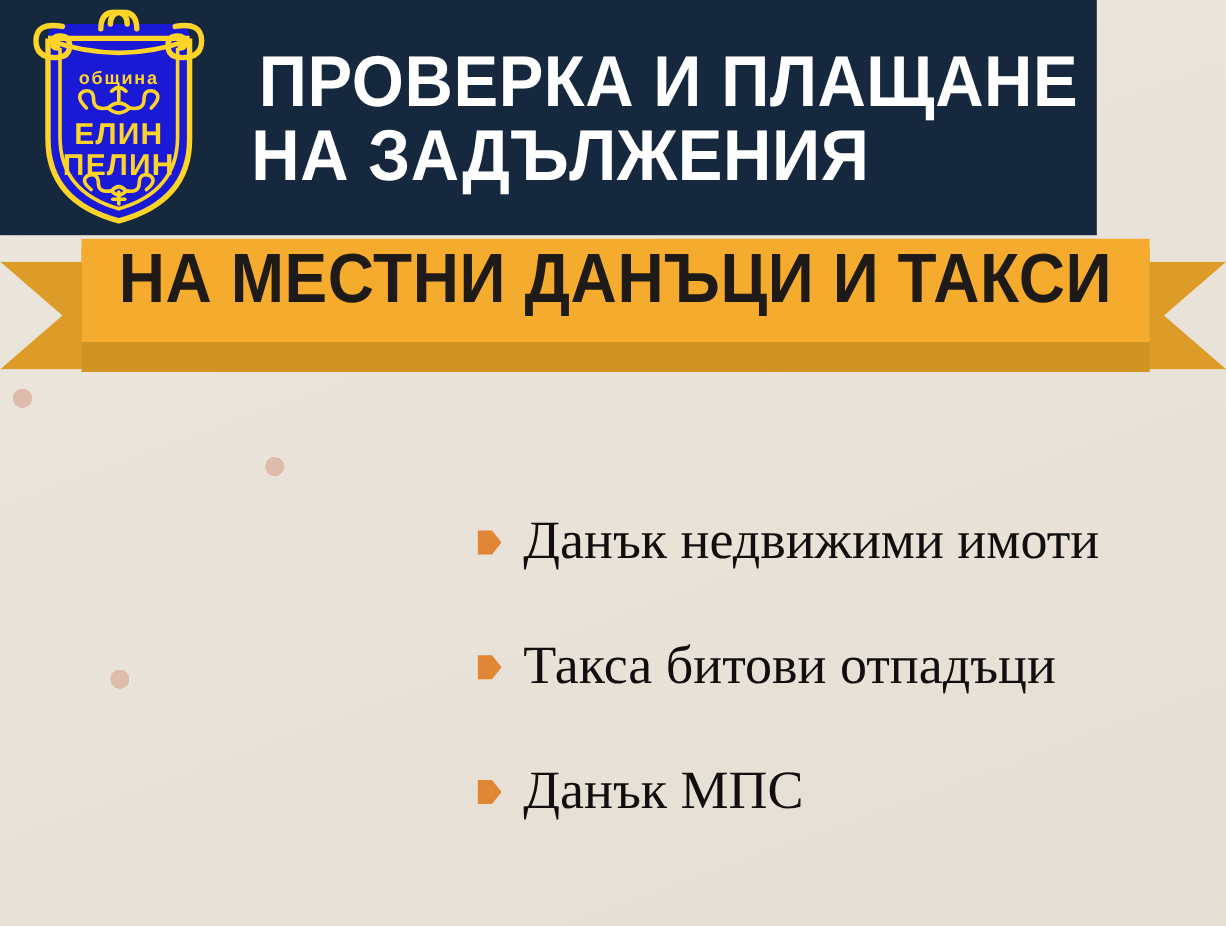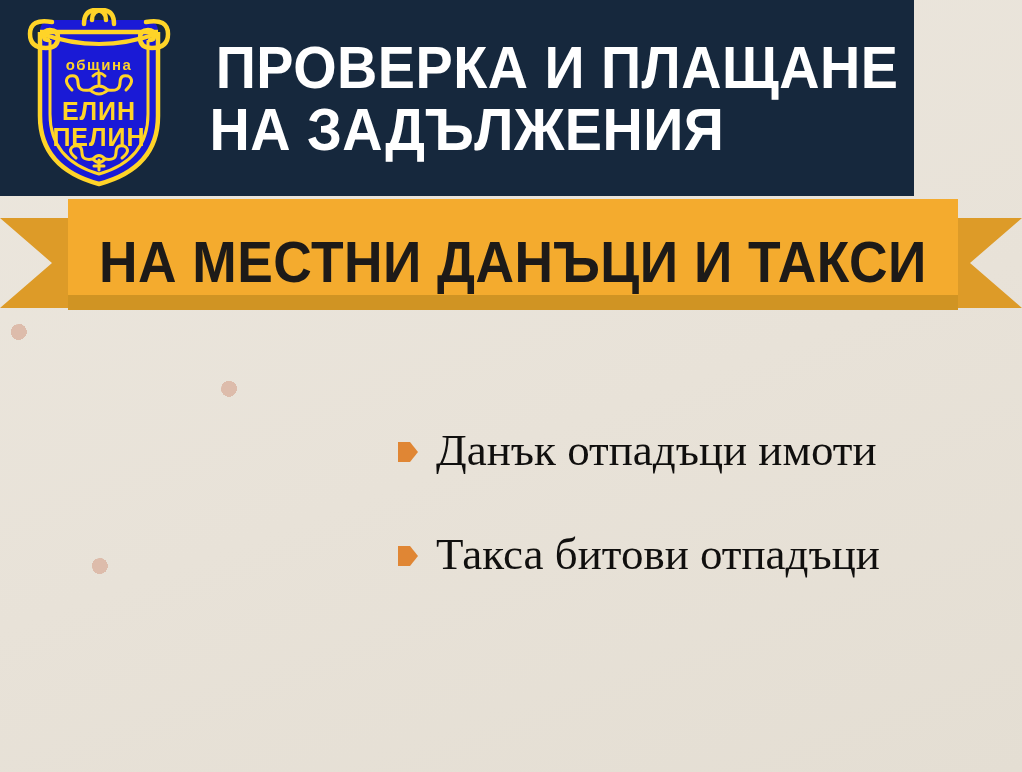--- a/index.html
+++ b/index.html
@@ -56,23 +56,23 @@
   }
   .ribbon-tail.right{
     right:0;
     clip-path:polygon(0 0,108px 0,56px 45px,108px 90px,0 90px);
   }
   .ribbon-shadow{
     position:absolute;left:68px;top:10px;width:890px;height:104px;
     background:#d09423;
   }
   .ribbon-band{
-    position:absolute;left:68px;top:3px;width:890px;height:96px;
+    position:absolute;left:68px;top:3px;width:890px;height:86px;
     background:#f4ab2e;
-    display:flex;align-items:flex-end;justify-content:center;
+    display:flex;align-items:flex-start;justify-content:center;
   }
   .ribbon-text{
     color:#1d1a18;
     font-family:"Liberation Sans", sans-serif;
     font-weight:700;
     font-size:58px;
     letter-spacing:0.5px;
     white-space:nowrap;
     transform:scaleX(0.92);
   }
@@ -360,25 +360,31 @@
       </div>
     </div>
   </div>
 
   <div class="bullets">
 
     <div class="bullet-row">
       <svg class="bullet-marker" viewBox="0 0 20 22" xmlns="http://www.w3.org/2000/svg">
         <path d="M0 1 L12 1 L20 11 L12 21 L0 21 Z" fill="#e08634"></path>
       </svg>
-      <span class="bullet-label">Данък отпадъци имоти</span>
+      <span class="bullet-label">Данък недвижими имоти</span>
     </div>
 
     <div class="bullet-row">
       <svg class="bullet-marker" viewBox="0 0 20 22" xmlns="http://www.w3.org/2000/svg">
         <path d="M0 1 L12 1 L20 11 L12 21 L0 21 Z" fill="#e08634"></path>
       </svg>
       <span class="bullet-label">Такса битови отпадъци</span>
     </div>
 
+    <div class="bullet-row">
+      <svg class="bullet-marker" viewBox="0 0 20 22" xmlns="http://www.w3.org/2000/svg">
+        <path d="M0 1 L12 1 L20 11 L12 21 L0 21 Z" fill="#e08634"></path>
+      </svg>
+      <span class="bullet-label">Данък МПС</span>
+    </div>
   </div>
 
 </div>
 
 </body></html>

